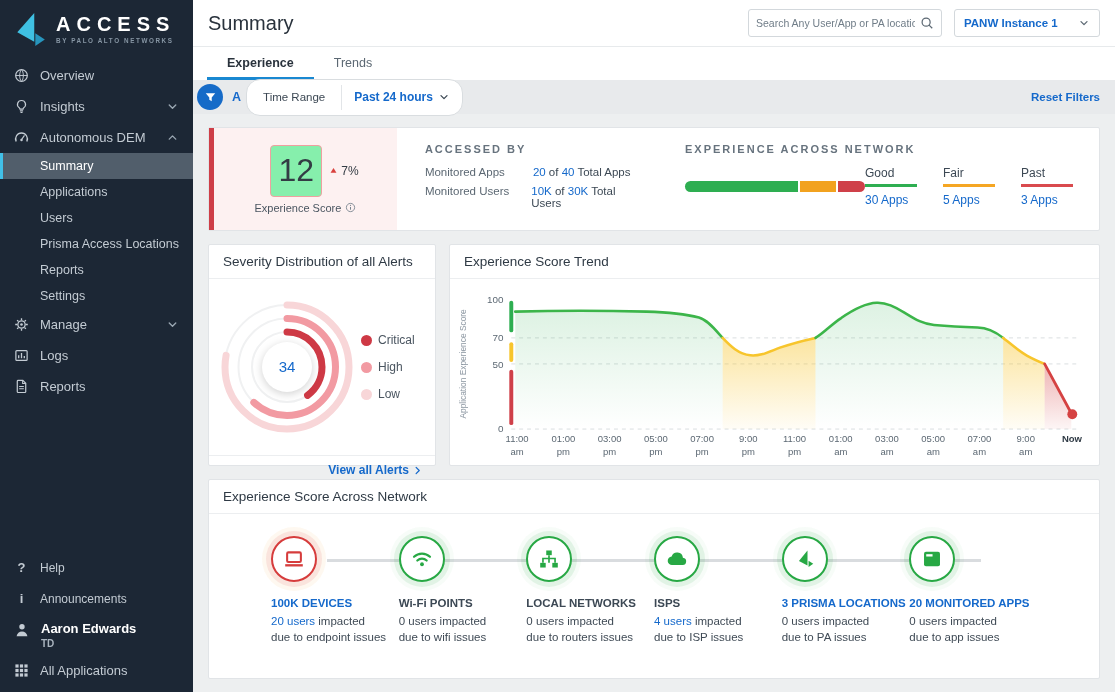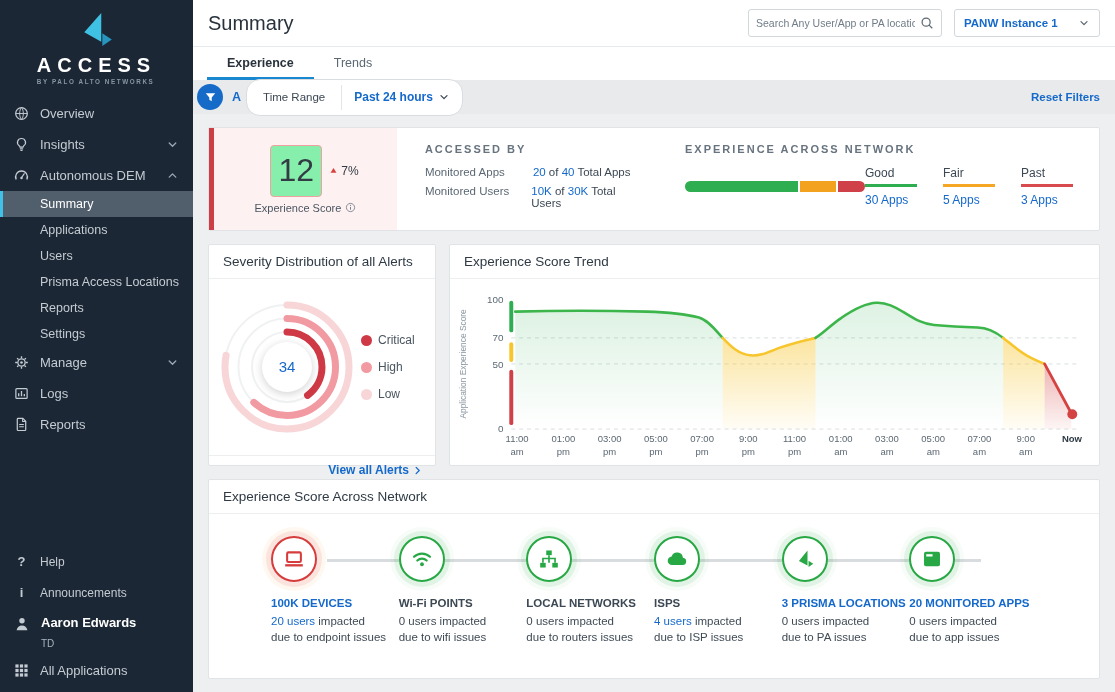--- a/index.html
+++ b/index.html
@@ -2,35 +2,35 @@
 <html><head>
 <meta charset="utf-8">
 <style>
   * { margin:0; padding:0; box-sizing:border-box; }
   html,body { width:1115px; height:692px; overflow:hidden; }
   body { display:flex; font-family:"Liberation Sans",sans-serif; background:#edeff0; color:#2e3a46; }
   svg.sym { position:absolute; width:0; height:0; }
 
   
   .sidebar { width:193px; flex-shrink:0; background:#1c2735; color:#c3cbd3; display:flex; flex-direction:column; font-size:13px; }
-  .logo { display:flex; align-items:center; gap:8px; padding:11px 12px 13px 12px;flex-direction:column; }
+  .logo { display:flex; align-items:center; gap:8px; padding:11px 12px 13px 12px; }
   .logo-mark { width:36px; height:36px; flex-shrink:0; }
   .logo-title { color:#fff; font-size:20px; font-weight:bold; letter-spacing:6px; line-height:1; }
   .logo-sub { color:#8796a4; font-size:6.3px; letter-spacing:1.6px; font-weight:bold; margin-top:3px; }
   .nav-item { display:flex; align-items:center; gap:11px; padding:8px 14px; cursor:pointer; }
   .nav-item .ni { width:15px; height:15px; flex-shrink:0; }
   .nav-item .chev { width:13px; height:13px; margin-left:auto; color:#9aa7b2; }
   .sub-item { padding:6px 14px 6px 40px; font-size:12.5px; cursor:pointer; }
   .sub-item.active { background:#515e6b; color:#fff; border-left:3px solid #41c0e8; padding-left:37px; }
   .side-spacer { flex:1; }
   .side-bottom { padding-bottom:6px; }
   .glyph { width:15px; text-align:center; font-weight:bold; font-size:13px; flex-shrink:0; }
   .user-block { display:flex; gap:11px; padding:7px 14px 2px 14px; align-items:flex-start; }
   .user-name { color:#fff; font-weight:bold; }
-  .user-org { font-size:10px; color:#aab5bf; margin-top:8px; font-weight:normal; }
+  .user-org { font-size:10px; color:#aab5bf; margin-top:2px; font-weight:bold; }
 
   
   .main { flex:1; display:flex; flex-direction:column; min-width:0; }
   .topbar { height:46px; background:#fff; display:flex; align-items:center; padding:0 15px; gap:12px; }
   .page-title { font-size:20px; color:#29323c; margin-right:auto; font-weight:normal; }
   .search-box { width:194px; height:28px; border:1px solid #d3d8dc; border-radius:3px; display:flex; align-items:center; padding:0 7px; gap:5px; background:#fff; }
   .search-box input { border:none; outline:none; flex:1; font-size:10.5px; color:#4a5560; font-family:inherit; min-width:0; }
   .search-box input::placeholder { color:#707d88; }
   .search-ic { width:14px; height:14px; color:#5c6873; flex-shrink:0; }
   .instance-dd { width:146px; height:28px; border:1px solid #d3d8dc; border-radius:3px; display:flex; align-items:center; justify-content:space-between; padding:0 9px; font-size:11.5px; color:#1569cb; font-weight:bold; background:#fff; cursor:pointer; }

